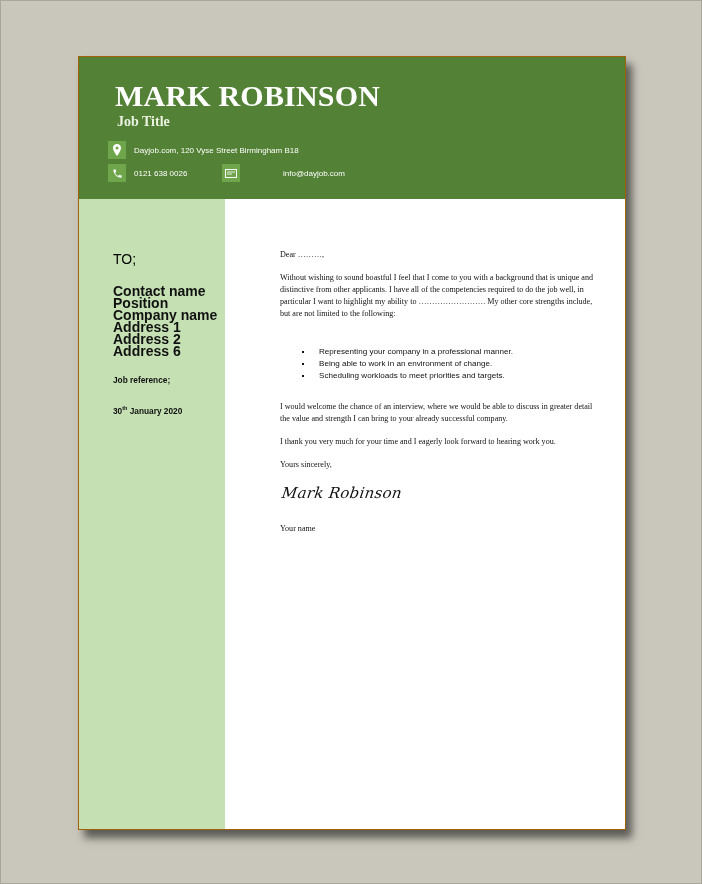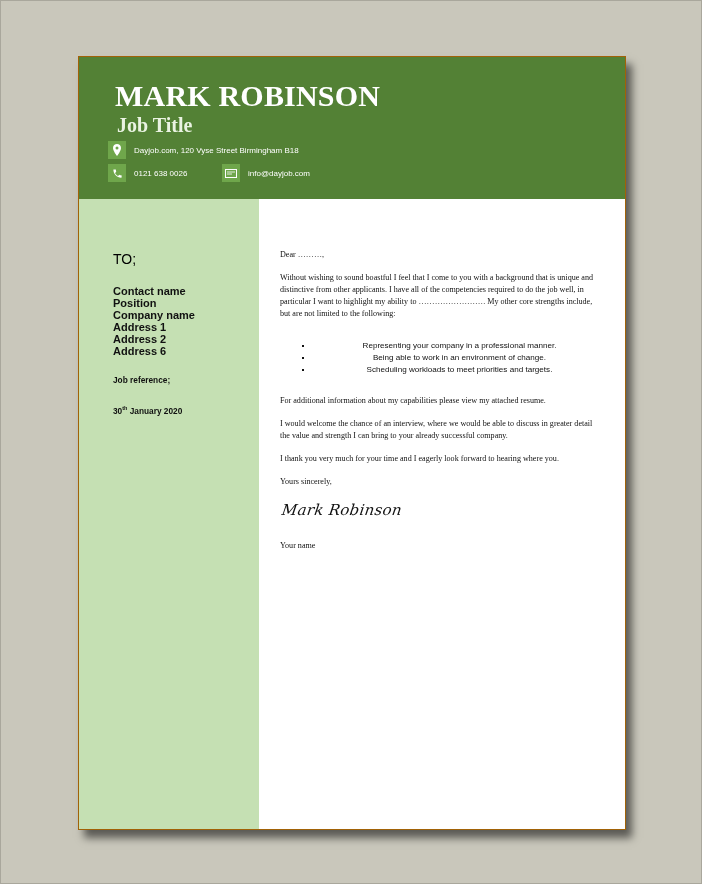--- a/index.html
+++ b/index.html
@@ -18,40 +18,40 @@
   }
   .header {
     position:absolute; left:0; top:0; width:546px; height:142px; background:#538135;
   }
   .name {
     position:absolute; left:36px; top:22px; color:#fff;
     font-family: "Liberation Serif", serif; font-weight:bold; font-size:30px; letter-spacing:0.2px;
   }
   .jobtitle {
     position:absolute; left:38px; top:57px; color:#eaf3e2;
-    font-family: "Liberation Serif", serif; font-weight:bold; font-size:20px;
+    font-family: "Liberation Serif", serif; font-weight:bold; font-size:14px;
   }
   .contact { position:absolute; display:flex; align-items:center; color:#fff; font-size:8px; }
   .ico {
     width:18px; height:18px; background:#6fa64b; display:flex; align-items:center; justify-content:center;
     margin-right:8px;
   }
   .sidebar {
-    position:absolute; left:0; top:142px; width:180px; height:630px; background:#c5e0b3;
+    position:absolute; left:0; top:142px; width:146px; height:630px; background:#c5e0b3;
   }
   .to { position:absolute; left:34px; top:52px; font-size:14px; color:#000; }
-  .recip { position:absolute; left:34px; top:86px; font-size:11px; font-weight:bold; line-height:12px; color:#111; }
+  .recip { position:absolute; left:34px; top:86px; font-size:14px; font-weight:bold; line-height:12px; color:#111; }
   .jobref { position:absolute; left:34px; top:176px; font-size:8.3px; font-weight:bold; color:#111; }
   .date { position:absolute; left:34px; top:206px; font-size:8.3px; font-weight:bold; color:#111; }
   .date sup { font-size:5.5px; }
   .body {
     position:absolute; left:201px; top:192px; width:320px; font-size:8.1px; line-height:12px; color:#111;
   }
   .body p { margin:0 0 11px 0;font-family:Liberation Serif, serif; }
-  .body ul { margin:20px 0 19px 0; padding-left:33px; list-style:square;text-align:center; }
+  .body ul { margin:26px 0 19px 0; padding-left:33px; list-style:square; }
   .body li { padding-left:6px; }
   .sig {
     font-family: "DejaVu Serif", serif; font-style:italic; font-size:15px; margin:16px 0 24px 2px;
     transform: skewX(-8deg); letter-spacing:0.3px;
   }
 </style>
 </head>
 <body>
 
 <div class="frame"></div>
@@ -72,21 +72,21 @@
 
     <div class="contact" style="left:29px; top:107px;">
       <span class="ico">
         <svg width="11" height="11" viewBox="0 0 24 24">
             <path d="M6.6 10.8c1.4 2.8 3.8 5.1 6.6 6.6l2.2-2.2c.3-.3.7-.4 1-.2 1.1.4 2.3.6 3.6.6.6 0 1 .4 1 1V20c0 .6-.4 1-1 1C10.6 21 3 13.4 3 4c0-.6.4-1 1-1h3.5c.6 0 1 .4 1 1 0 1.3.2 2.5.6 3.6.1.3 0 .7-.2 1L6.6 10.8z" fill="#fff"></path>
           </svg>
       </span>
       <span>0121 638 0026</span>
     </div>
 
-    <div class="contact" style="left:143px; top:107px;">
+    <div class="contact" style="left:143px; top:107px;gap:35px;">
       <span class="ico">
         <svg width="12" height="9" viewBox="0 0 12 9">
             <rect x="0.5" y="0.5" width="11" height="8" fill="none" stroke="#fff" stroke-width="1"></rect>
             <path d="M2 3h8M2 5h5" stroke="#fff" stroke-width="0.8"></path>
           </svg>
       </span>
       <span>info@dayjob.com</span>
     </div>
   </div>
 
@@ -105,20 +105,19 @@
   </div>
 
   <div class="body">
     <p>Dear ………,</p>
     <p style="margin-bottom:4px">Without wishing to sound boastful I feel that I come to you with a background that is unique and distinctive from other applicants. I have all of the competencies required to do the job well, in particular I want to highlight my ability to ……………………. My other core strengths include, but are not limited to the following:</p>
     <ul>
       <li>Representing your company in a professional manner.</li>
       <li>Being able to work in an environment of change.</li>
       <li>Scheduling workloads to meet priorities and targets.</li>
     </ul>
-    <p>For additional information about my capabilities please view my attached resume.</p>
     <p>I would welcome the chance of an interview, where we would be able to discuss in greater detail the value and strength I can bring to your already successful company.</p>
-    <p>I thank you very much for your time and I eagerly look forward to hearing where you.</p>
+    <p>I thank you very much for your time and I eagerly look forward to hearing work you.</p>
     <p>Yours sincerely,</p>
     <div class="sig">Mark Robinson</div>
     <p>Your name</p>
   </div>
 </div>
 
 </body></html>

